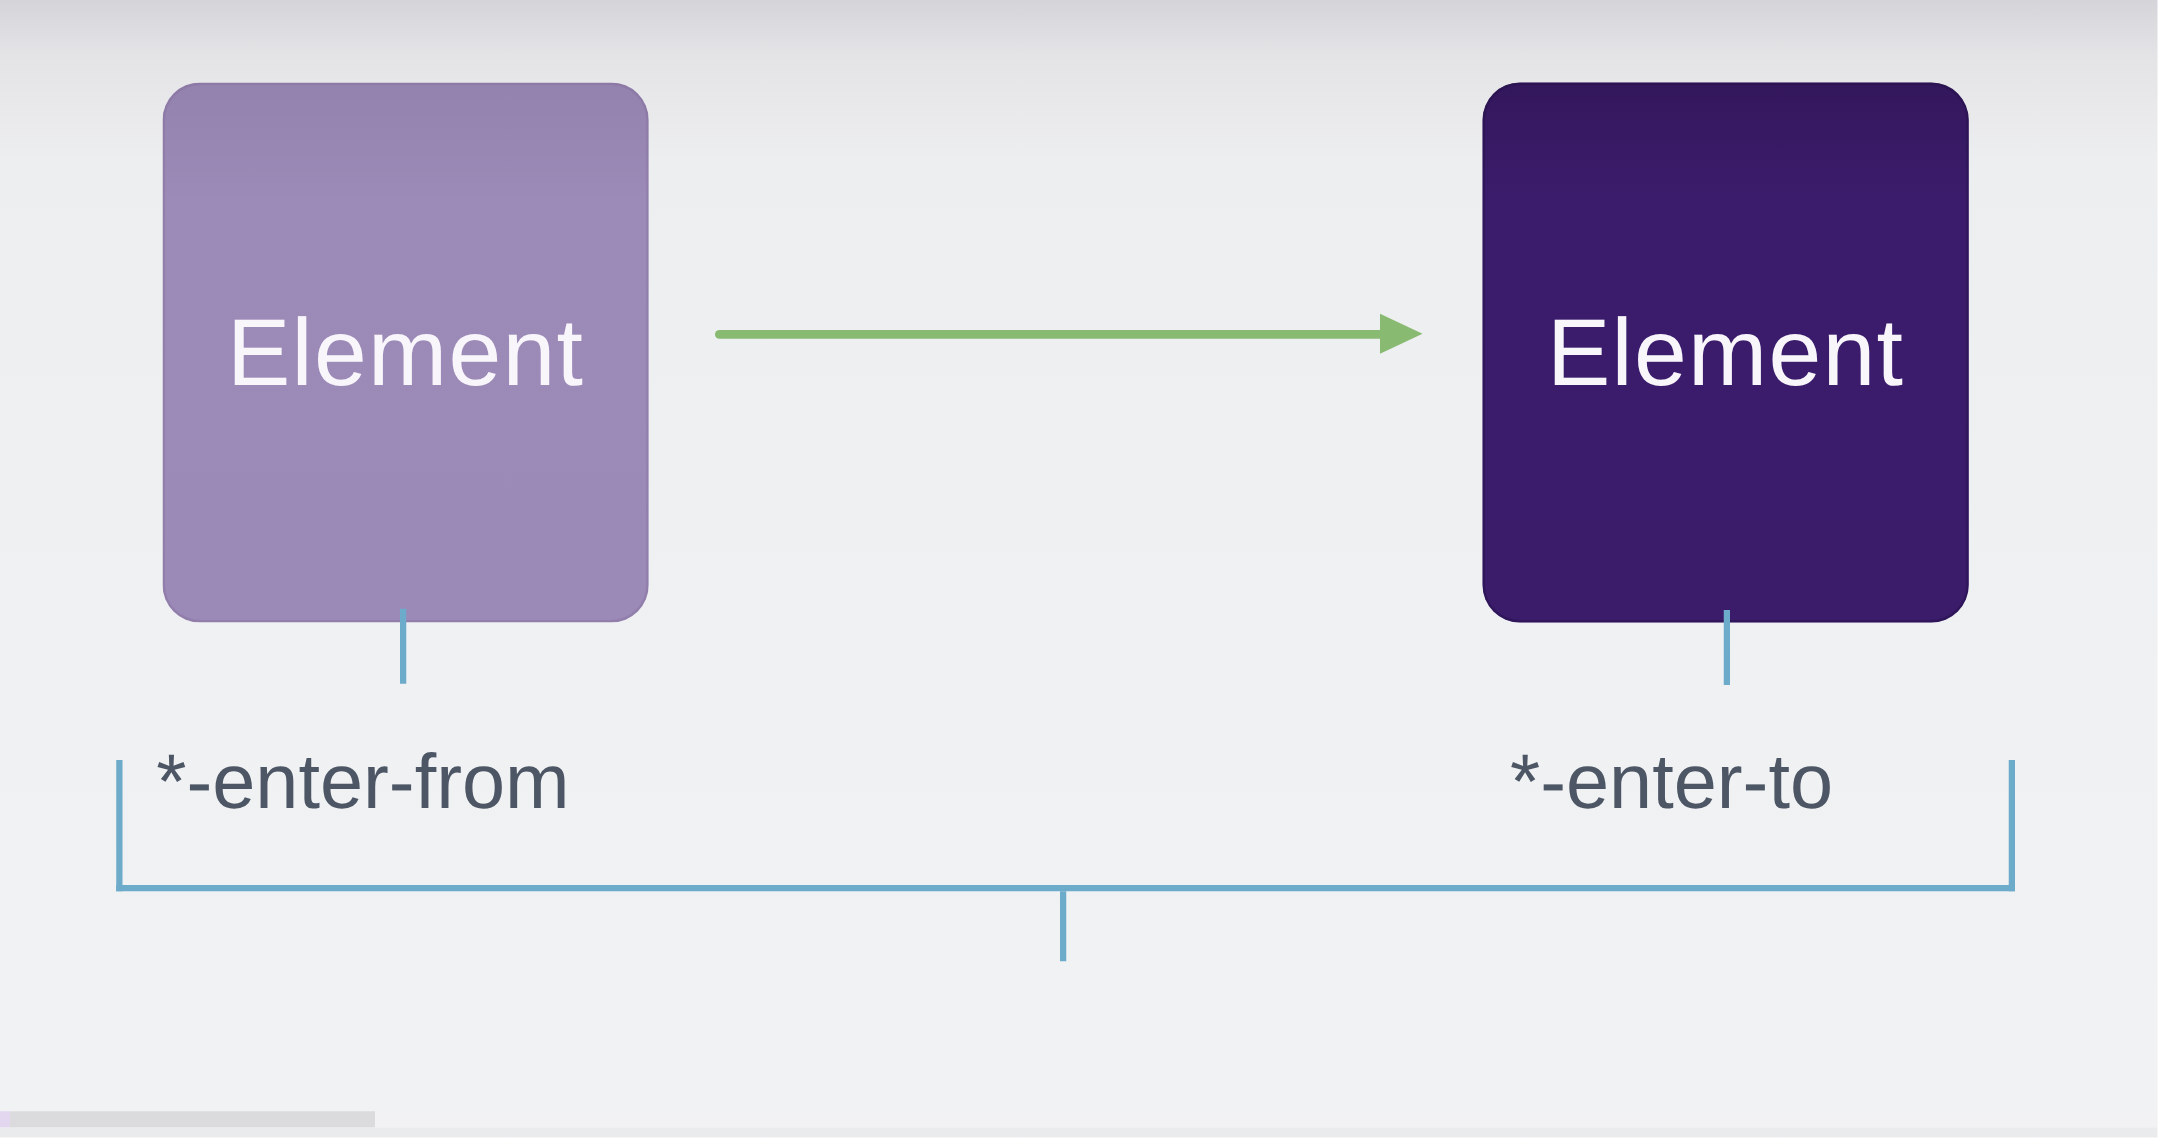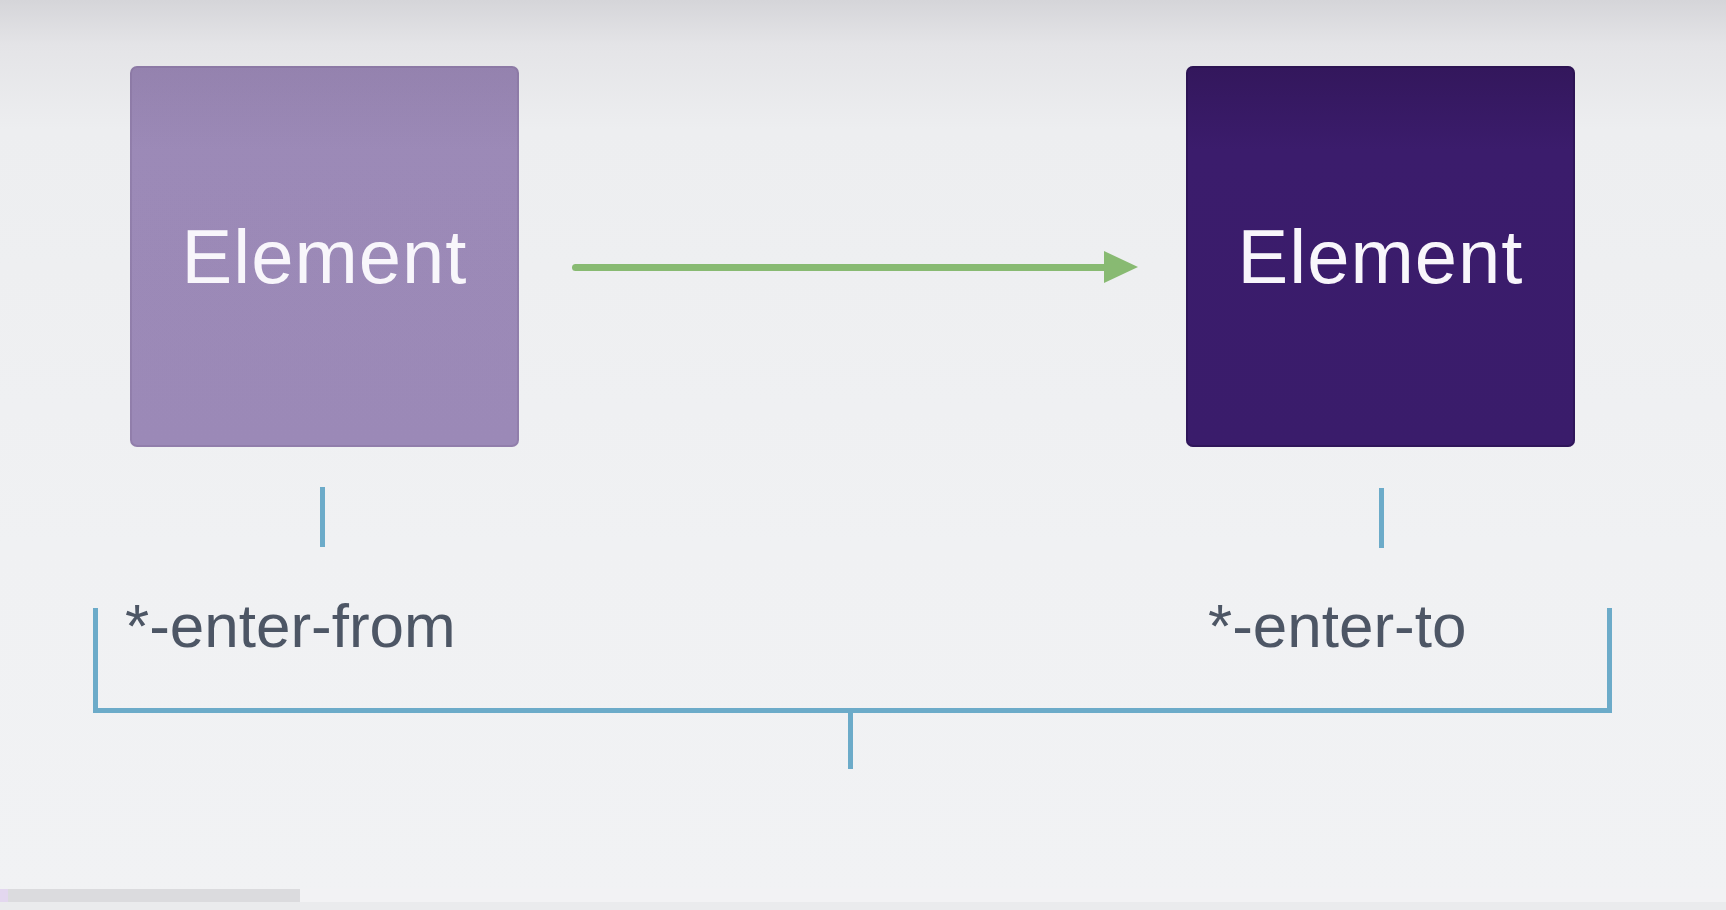--- a/index.html
+++ b/index.html
@@ -16,22 +16,22 @@
   html,body{width:1726px;height:910px;overflow:hidden;}
   body{
     position:relative;
     font-family:"Liberation Sans","DejaVu Sans",sans-serif;
     background:linear-gradient(180deg,#d5d5d9 0px,#e4e4e7 45px,#edeef0 130px,#f0f1f3 60%,#f1f2f4 100%);
   }
   .stage{position:absolute;inset:0;}
   .el-box{
     position:absolute;
     top:66px;
-    width:389px;height:381px;
-    border-radius:7px;
+    width:389px;height:432px;
+    border-radius:30px;
     display:flex;align-items:center;justify-content:center;
     color:var(--box-text);
     font-size:76px;
     letter-spacing:1px;
     font-weight:400;
   }
   .el-box.from{
     left:130px;
     background:linear-gradient(180deg,#94819f0d,#94819f00),linear-gradient(180deg,#9482af,var(--left-box) 22%,#9b89b7);
     box-shadow:inset 0 0 0 2px rgba(125,105,150,.35);

